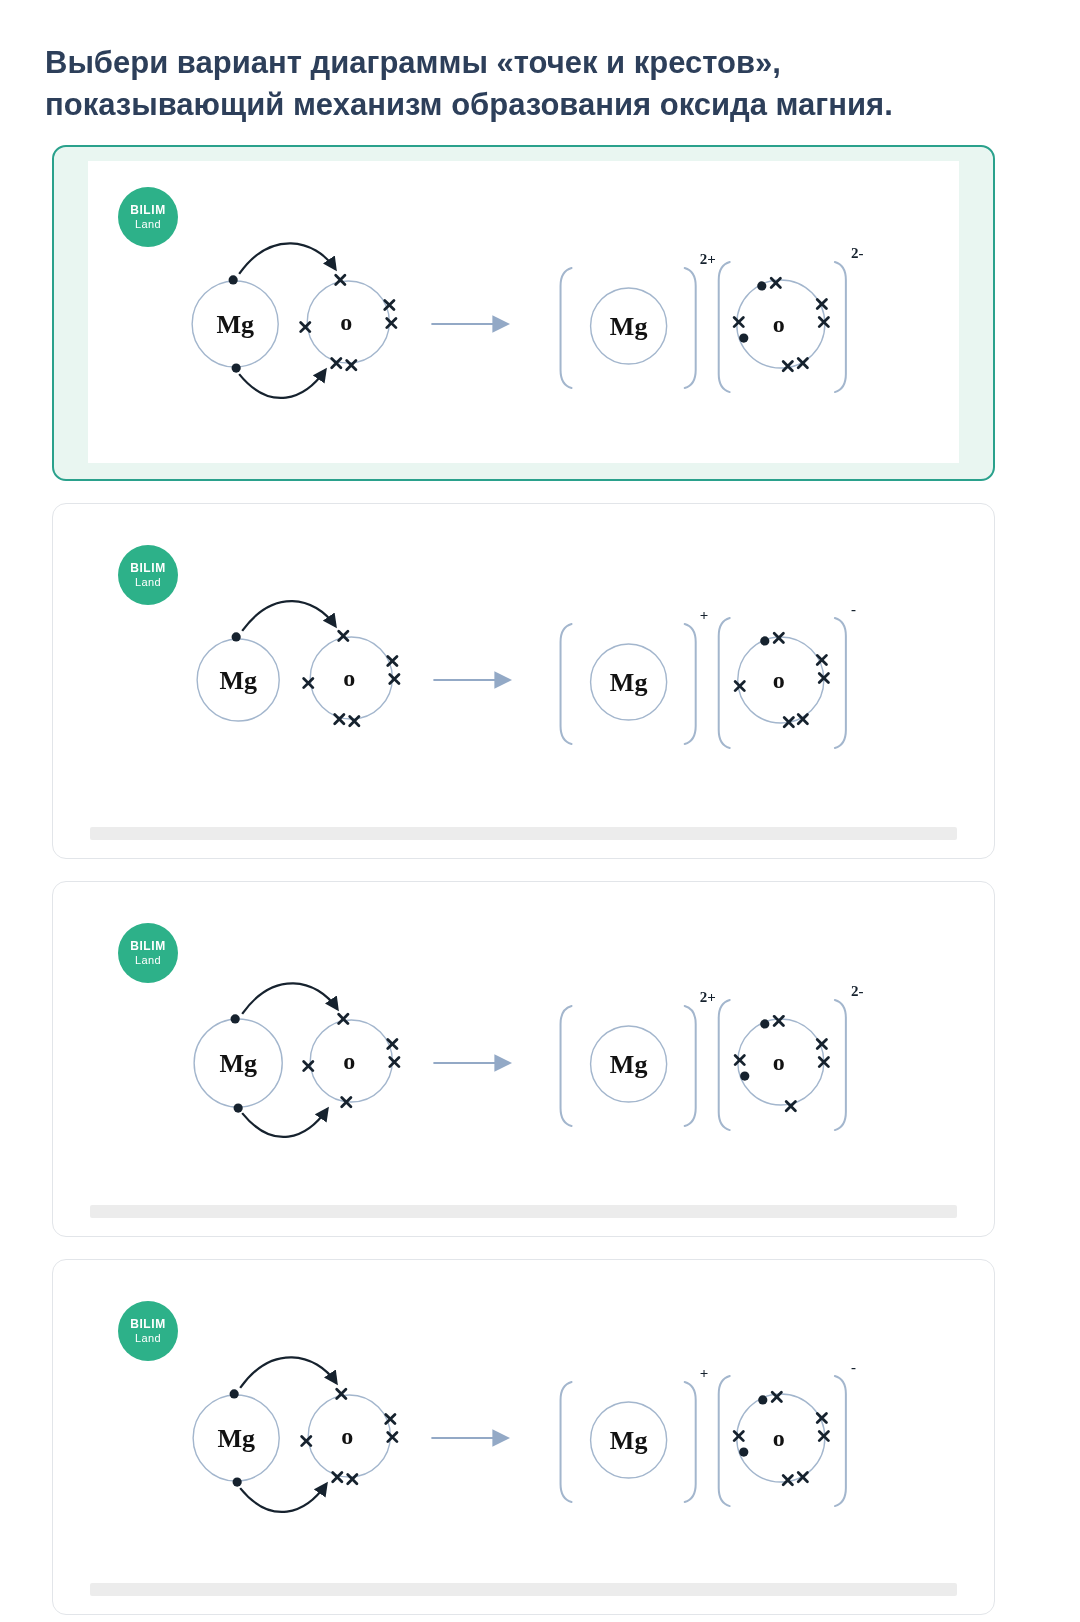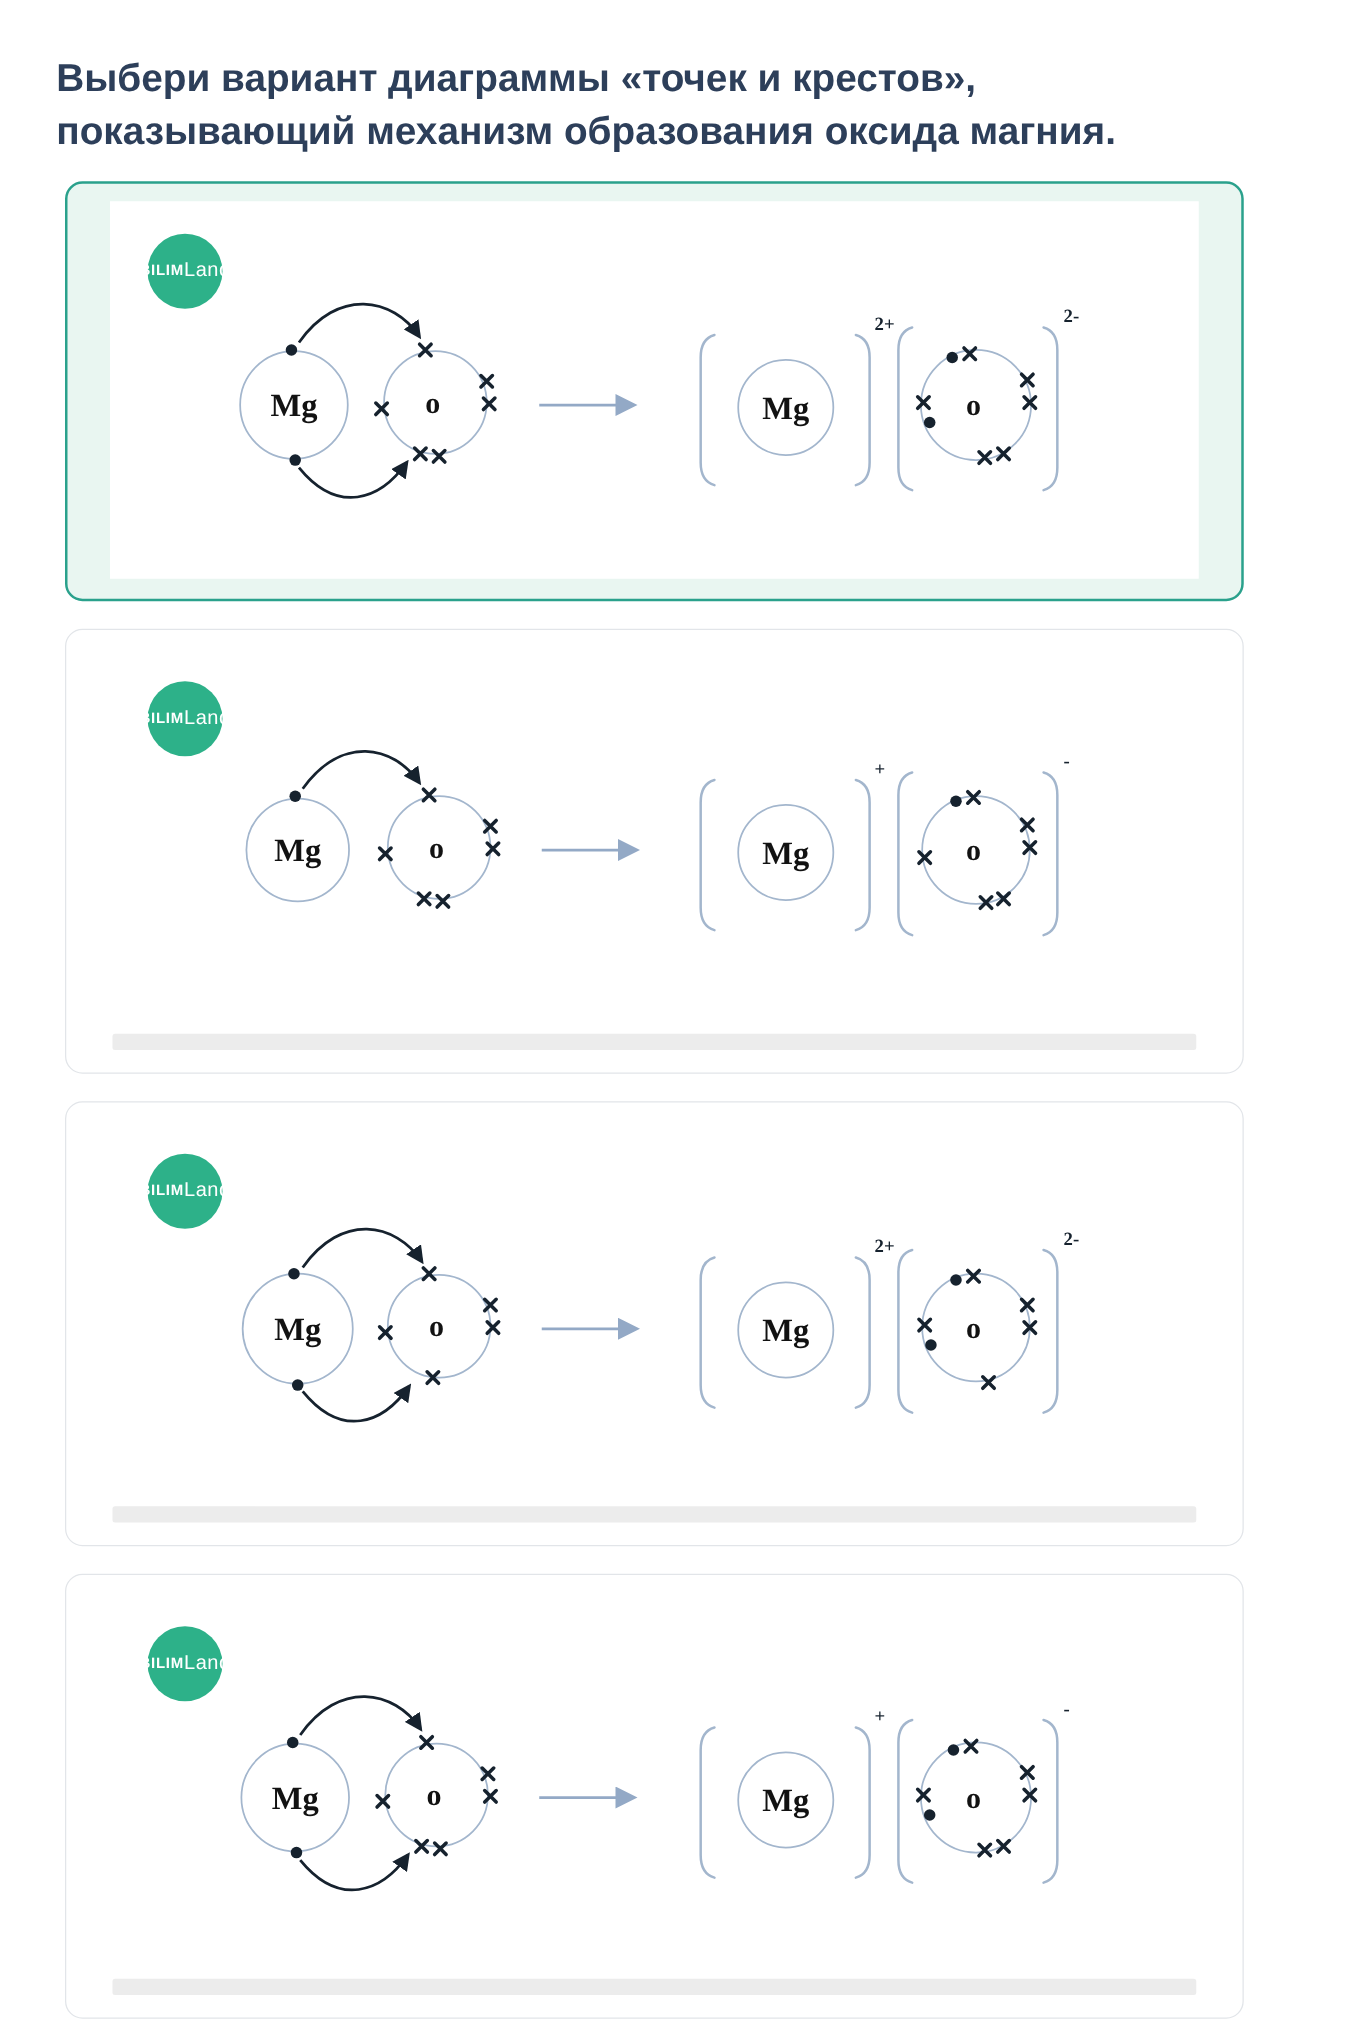--- a/index.html
+++ b/index.html
@@ -6,24 +6,24 @@
   html,body{background:#fff}
   body{width:1080px;font-family:"Liberation Sans",sans-serif;-webkit-font-smoothing:antialiased}
   .page{padding:24px 0 36px}
   .question{margin:18px 45px 20px 45px;max-width:950px;font-size:31px;font-weight:700;
             color:#2d3f5a;line-height:1.34}
   .card{width:943px;margin:0 0 22px 52px;border:1px solid #e2e5e9;border-radius:14px;
         background:#fff;padding:15px 35px 10px 35px;cursor:pointer}
   .card.selected{border:2px solid #2aa18c;background:#e9f6f1;padding:14px 34px 16px 34px}
   .diagram{position:relative;background:#fff;height:302px}
   .logo{position:absolute;top:26px;left:30px;width:60px;height:60px;border-radius:50%;
-        background:#2db189;color:#fff;display:flex;align-items:center;
+        background:#2db189;color:#fff;display:flex;flex-direction:column;align-items:center;
         justify-content:center;line-height:1.15;z-index:2}
   .logo .l1{font-size:12px;font-weight:700;letter-spacing:.6px}
-  .logo .l2{font-size:16px;font-weight:400;letter-spacing:.4px}
+  .logo .l2{font-size:11px;font-weight:400;letter-spacing:.4px}
   svg.dx{position:absolute;left:0;top:0;width:100%;height:100%}
   .strip{height:13px;background:#ececec;border-radius:2px;margin:6px 2px 8px 2px}
   text.sym{font-family:"Liberation Serif",serif;font-weight:700;font-size:26px;fill:#121212;
            text-anchor:middle}
   text.sym.o{font-size:24px}
   text.charge{font-family:"Liberation Serif",serif;font-weight:700;font-size:15px;fill:#16222e}
   .atom{fill:none;stroke:#a3b6cd;stroke-width:1.4}
   .brk{fill:none;stroke:#a3b6cd;stroke-width:2;stroke-linecap:round}
   .carrow{fill:none;stroke:#16222e;stroke-width:2.2}
   .harrow{stroke:#93a9c6;stroke-width:2.2}

